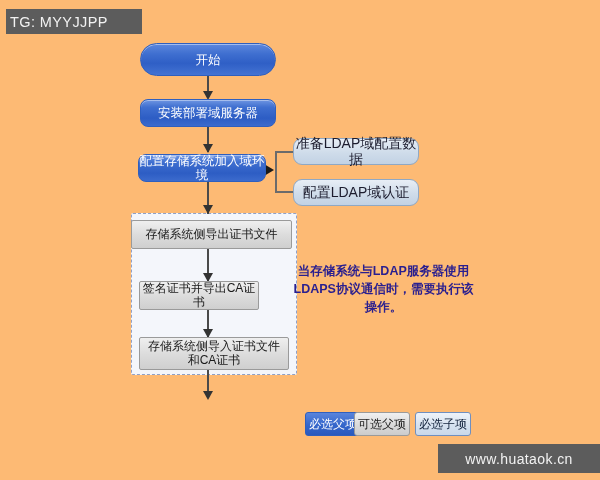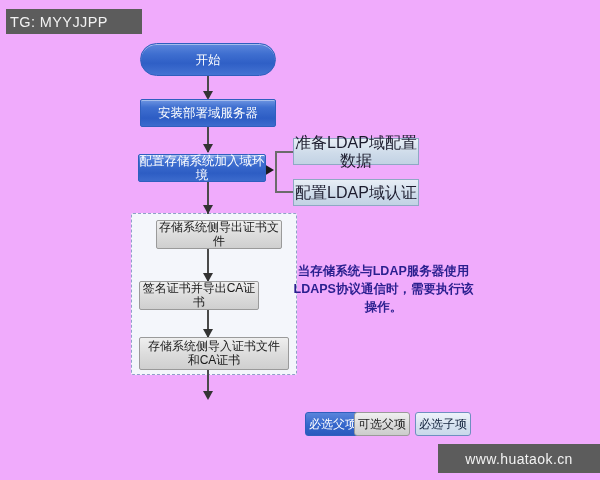--- a/index.html
+++ b/index.html
@@ -7,21 +7,21 @@
     padding: 0;
     background: #ffffff;
   }
   body {
     font-family: "Liberation Sans", "DejaVu Sans", sans-serif;
   }
   #canvas {
     position: relative;
     width: 600px;
     height: 480px;
-    background: #f0abfc;
+    background: #fdba74;
     overflow: hidden;
   }
 
   
   .watermark {
     position: absolute;
     background: #5c5c5c;
     color: #f2f2f2;
     font-size: 15px;
     letter-spacing: 0.4px;
@@ -68,31 +68,31 @@
     font-size: 12.5px;
     box-shadow: inset 0 1px 0 rgba(255,255,255,0.45);
   }
 
   
   .blue-box {
     border: 1px solid #2f5fbe;
     background: linear-gradient(180deg, #6e95e2 0%, #3f6fd0 28%, #2d5dc4 70%, #3c6bcd 100%);
     color: #ffffff;
     font-size: 12.5px;
-    border-radius: 2px;
+    border-radius: 8px;
     box-shadow: inset 0 1px 0 rgba(255,255,255,0.4);
   }
 
   
   .light-box {
     border: 1px solid #8fa8c4;
     background: linear-gradient(180deg, #e8eef6 0%, #cfdcea 55%, #c2d2e4 100%);
     color: #1c1c2e;
-    font-size: 16px;
-    border-radius: 0;
+    font-size: 14px;
+    border-radius: 9px;
   }
 
   
   .gray-box {
     border: 1px solid #9a9a9a;
     background: linear-gradient(180deg, #efefef 0%, #dcdcdc 52%, #cfcfcf 100%);
     color: #1a1a1a;
     font-size: 12px;
     border-radius: 2px;
   }
@@ -210,21 +210,21 @@
   <div class="node pill" style="left:140px; top:43px; width:136px; height:33px;">开始</div>
 
   <div class="node blue-box" style="left:140px; top:99px; width:136px; height:28px;">安装部署域服务器</div>
 
   <div class="node blue-box" style="left:138px; top:154px; width:128px; height:28px;">配置存储系统加入域环境</div>
 
   <div class="node light-box" style="left:293px; top:138px; width:126px; height:27px;">准备LDAP域配置数据</div>
 
   <div class="node light-box" style="left:293px; top:179px; width:126px; height:27px;">配置LDAP域认证</div>
 
-  <div class="node gray-box" style="left:156px; top:220px; width:126px; height:29px;font-family:Liberation Serif, serif;">存储系统侧导出证书文件</div>
+  <div class="node gray-box" style="left:131px; top:220px; width:161px; height:29px;font-family:Liberation Serif, serif;">存储系统侧导出证书文件</div>
 
   <div class="node gray-box" style="left:139px; top:281px; width:120px; height:29px;">签名证书并导出CA证书</div>
 
   <div class="node gray-box" style="left:139px; top:337px; width:150px; height:33px;text-align:center;">存储系统侧导入证书文件
 和CA证书</div>
 
 
   <div id="note-text" style="left:291px; top:262px; width:185px;">当存储系统与LDAP服务器使用
 LDAPS协议通信时，需要执行该
 操作。</div>

